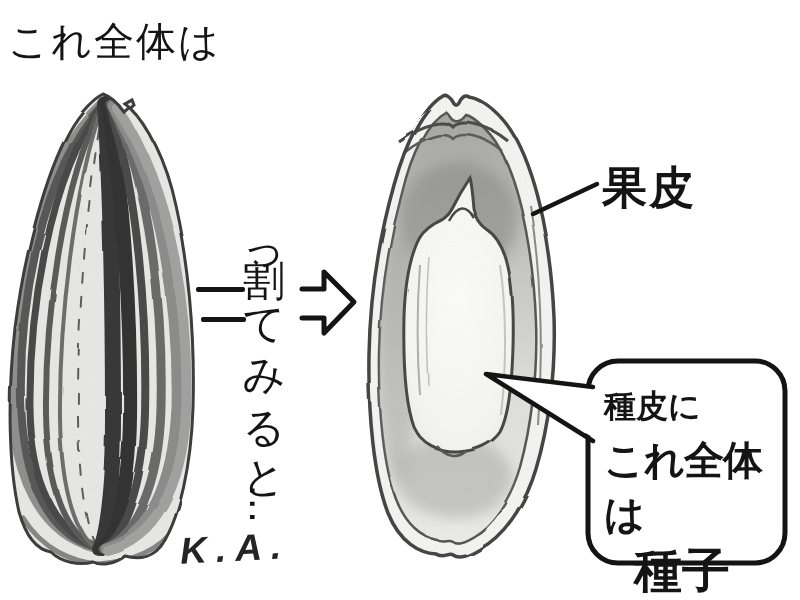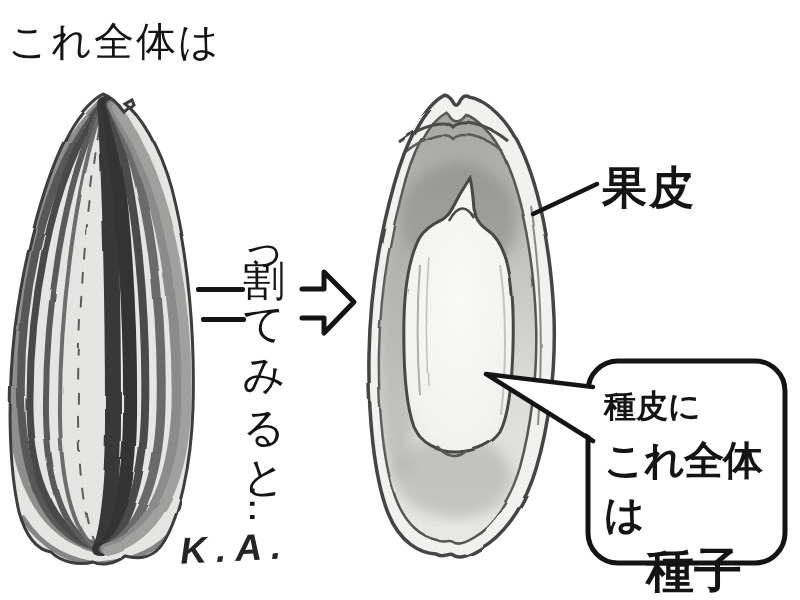--- a/index.html
+++ b/index.html
@@ -29,21 +29,21 @@
   .seed-right{left:362px;top:85px;z-index:1;}
   .overlay{left:0;top:0;z-index:2;pointer-events:none;}
   
   .pericarp-label{left:602px;top:158px;font-size:45px;font-weight:700;letter-spacing:2px;z-index:5;}
   .bubble-text{
     left:588px;top:361px;width:197px;height:202px;z-index:5;
     padding:18px 0 0 16px;box-sizing:border-box;
   }
   .bubble-text .l1{font-size:32px;font-weight:600;line-height:54px;}
   .bubble-text .l2{font-size:40px;font-weight:600;line-height:54px;letter-spacing:-1px;}
-  .bubble-text .l3{font-size:48px;font-weight:600;line-height:60px;margin-left:42px;}
+  .bubble-text .l3{font-size:48px;font-weight:600;line-height:60px;margin-left:30px;}
   
   .signature{
     left:180px;top:528px;z-index:5;
     font-size:37px;font-weight:700;font-style:italic;letter-spacing:9px;
     color:#242424;transform:rotate(-3deg);
   }
 </style>
 </head>
 <body>
 

